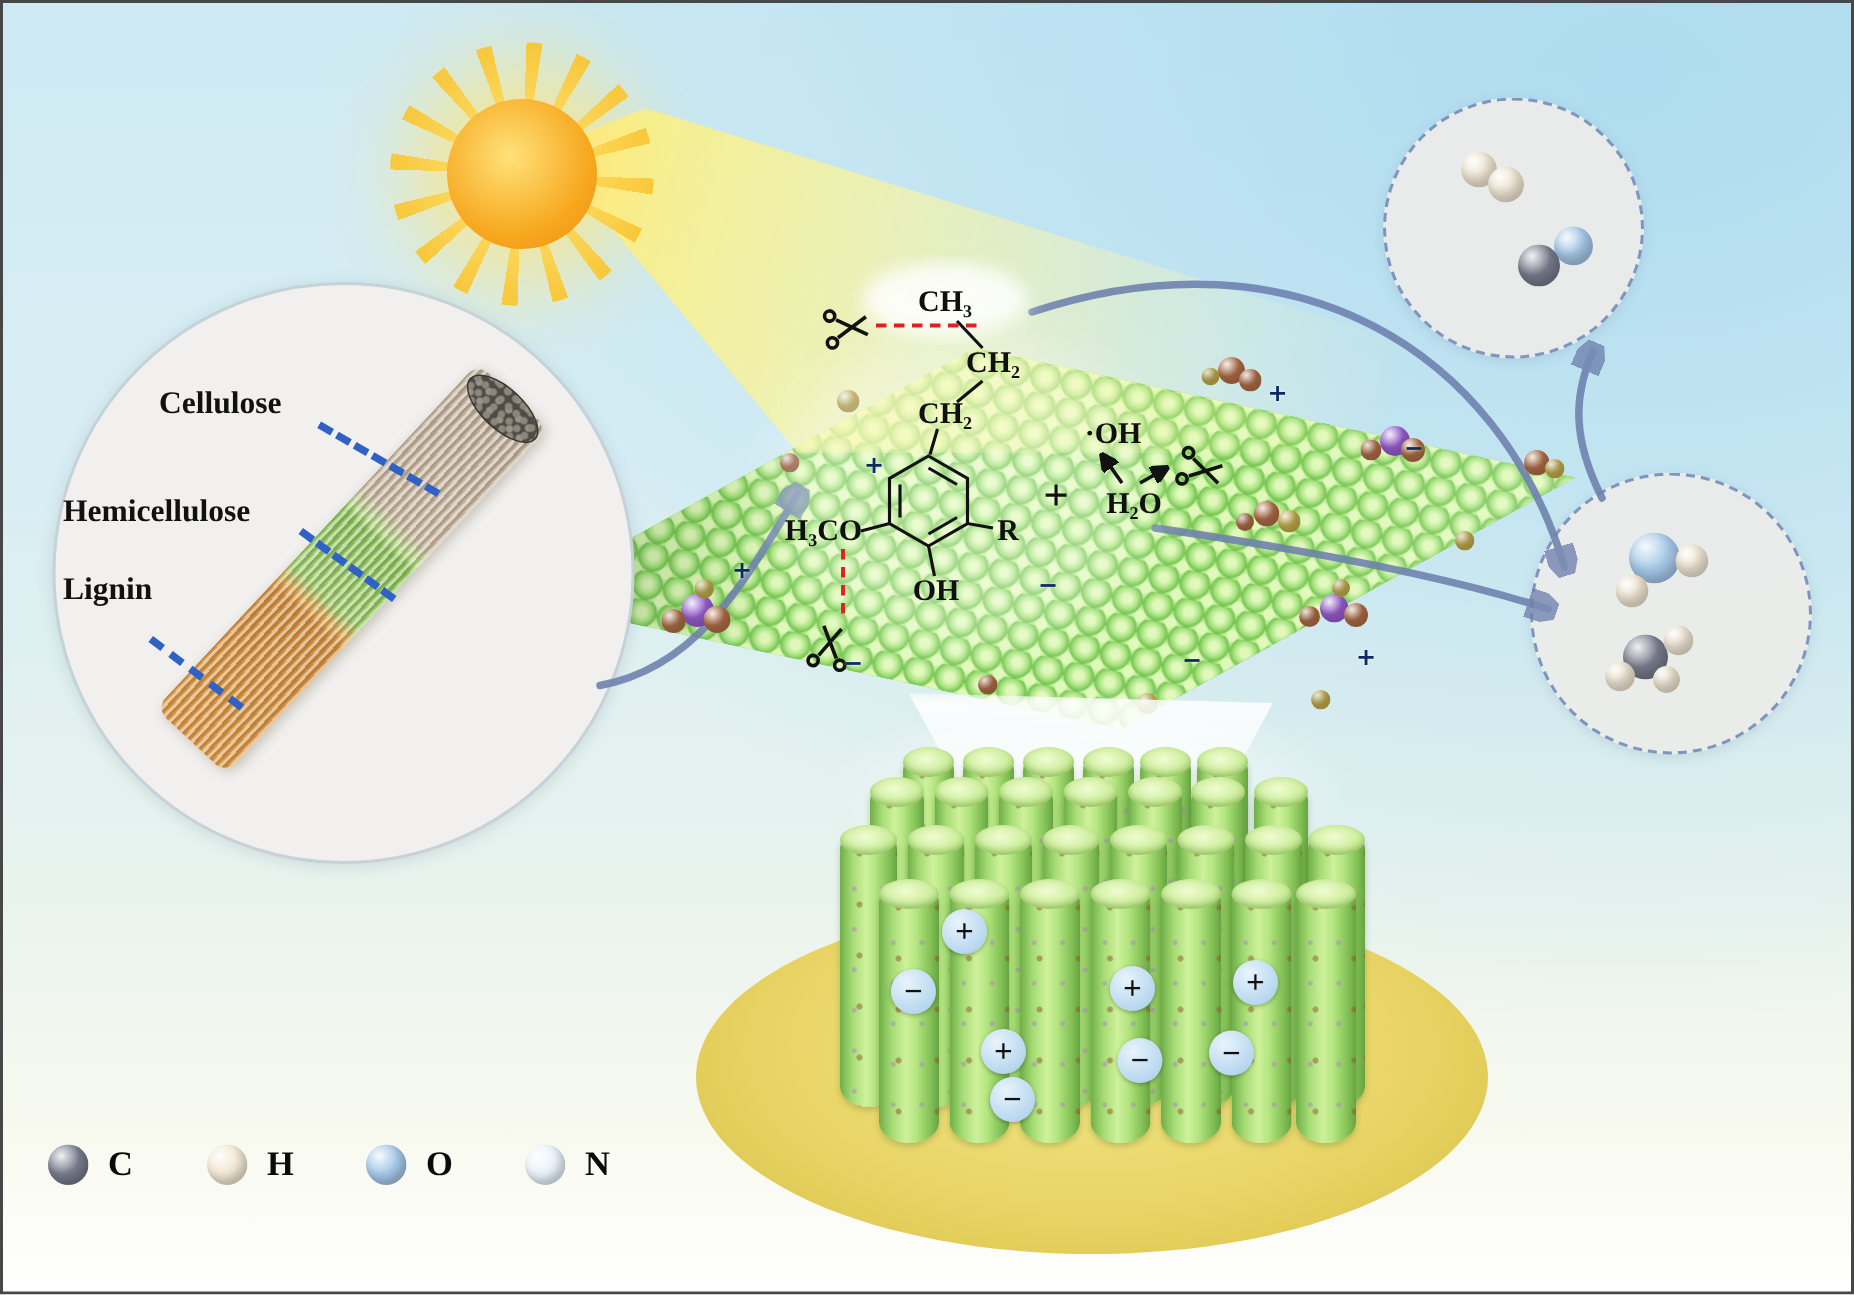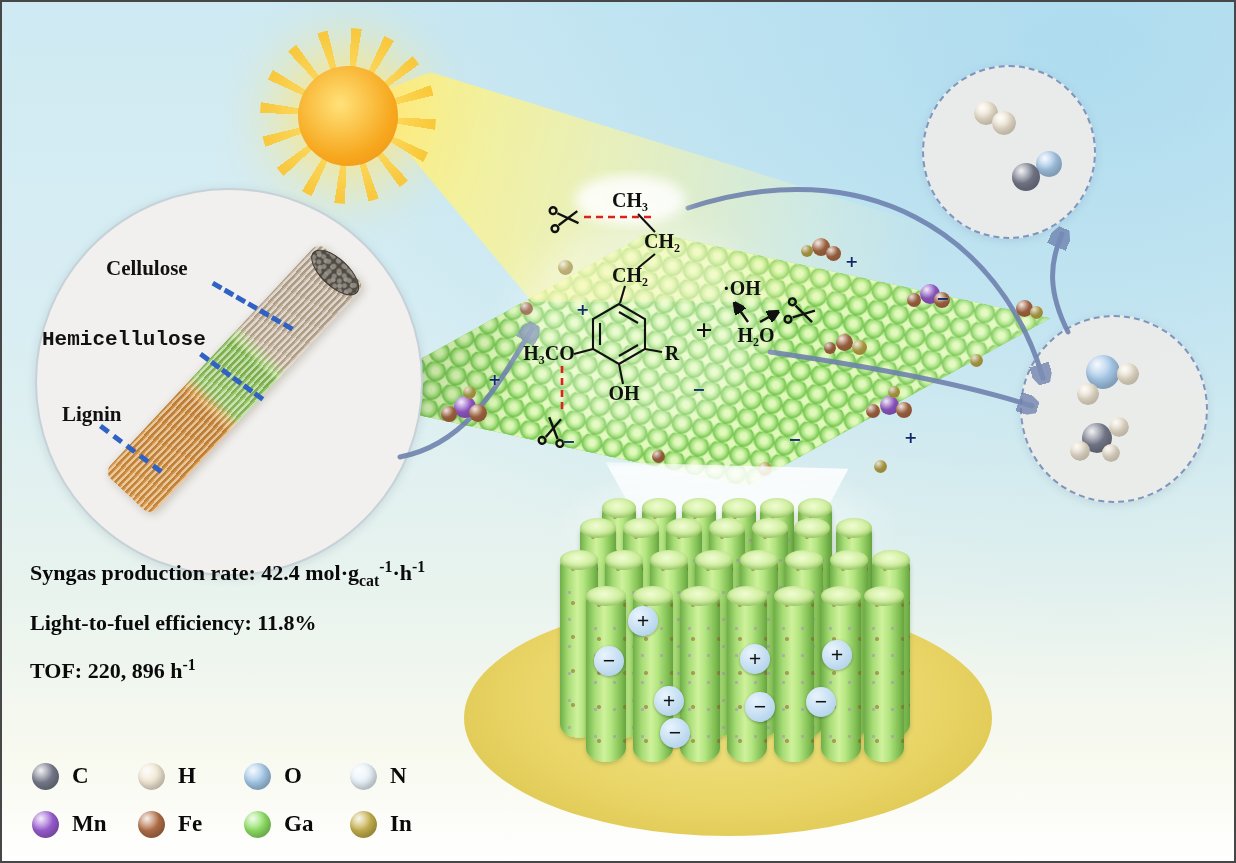--- a/index.html
+++ b/index.html
@@ -114,22 +114,22 @@
   <div class="sun">
     <div class="sun-rays"></div>
     <div class="sun-core"></div>
   </div>
 
   <div class="inset-circle"></div>
   <div class="bundle">
     <div class="bundle-cap"></div>
   </div>
   <div class="inset-label" style="left:104px;top:254px;">Cellulose</div>
-  <div class="inset-label" style="left:40px;top:326px;font-family:Liberation Mono, monospace;">Hemicellulose</div>
-  <div class="inset-label" style="left:40px;top:400px;margin-left:20px;">Lignin</div>
+  <div class="inset-label" style="left:40px;top:326px;">Hemicellulose</div>
+  <div class="inset-label" style="left:40px;top:378px;">Lignin</div>
   <div class="dash-line" style="left:212px;top:279px;width:92px;transform:rotate(30deg);"></div>
   <div class="dash-line" style="left:200px;top:350px;width:77px;transform:rotate(36deg);"></div>
   <div class="dash-line" style="left:100px;top:422px;width:76px;transform:rotate(37deg);"></div>
 
   <div class="dashed-circle" style="left:920px;top:63px;width:170px;height:170px;">
     <span class="sphere abs" style="left: 50px; top: 34px; width: 24px; height: 24px; background: radial-gradient(circle at 33% 28%, rgba(255, 255, 255, 0.9), rgba(255, 255, 255, 0) 46%), linear-gradient(rgb(242, 232, 213), rgb(242, 232, 213));"></span>
     <span class="sphere abs" style="left: 68px; top: 44px; width: 24px; height: 24px; background: radial-gradient(circle at 33% 28%, rgba(255, 255, 255, 0.9), rgba(255, 255, 255, 0) 46%), linear-gradient(rgb(242, 232, 213), rgb(242, 232, 213));"></span>
     <span class="sphere abs" style="left: 112px; top: 84px; width: 26px; height: 26px; background: radial-gradient(circle at 33% 28%, rgba(255, 255, 255, 0.9), rgba(255, 255, 255, 0) 46%), linear-gradient(rgb(166, 201, 233), rgb(166, 201, 233));"></span>
     <span class="sphere abs" style="left: 88px; top: 96px; width: 28px; height: 28px; background: radial-gradient(circle at 33% 28%, rgba(255, 255, 255, 0.9), rgba(255, 255, 255, 0) 46%), linear-gradient(rgb(119, 123, 140), rgb(119, 123, 140));"></span>
   </div>
@@ -208,61 +208,38 @@
       <text x="212" y="178" class="big">+</text>
       <text x="250" y="133">·OH</text>
       <text x="264" y="180">H₂O</text>
     </g>
   </svg>
 
   <div class="funnel"></div>
   <div class="rod-glow"></div>
   <div class="base-ellipse"></div>
 
-  <div class="stats">
-    <div class="stat-line"><span>Syngas production rate: 42.4 mol·g</span><sub>cat</sub><sup>-1</sup><span>·h</span><sup>-1</sup></div>
-    <div class="stat-line">Light-to-fuel efficiency: 11.8%</div>
-    <div class="stat-line"><span>TOF: 220, 896 h</span><sup>-1</sup></div>
-  </div>
 
   <div class="legend">
     <div class="legend-row">
       <span class="legend-item">
           <span class="legend-sphere" style="background: radial-gradient(circle at 33% 28%, rgba(255, 255, 255, 0.9), rgba(255, 255, 255, 0) 46%), linear-gradient(rgb(119, 123, 140), rgb(119, 123, 140));"></span>
           <span>C</span>
         </span>
       <span class="legend-item">
           <span class="legend-sphere" style="background: radial-gradient(circle at 33% 28%, rgba(255, 255, 255, 0.9), rgba(255, 255, 255, 0) 46%), linear-gradient(rgb(242, 232, 213), rgb(242, 232, 213));"></span>
           <span>H</span>
         </span>
       <span class="legend-item">
           <span class="legend-sphere" style="background: radial-gradient(circle at 33% 28%, rgba(255, 255, 255, 0.9), rgba(255, 255, 255, 0) 46%), linear-gradient(rgb(166, 201, 233), rgb(166, 201, 233));"></span>
           <span>O</span>
         </span>
       <span class="legend-item">
           <span class="legend-sphere" style="background: radial-gradient(circle at 33% 28%, rgba(255, 255, 255, 0.9), rgba(255, 255, 255, 0) 46%), linear-gradient(rgb(233, 243, 250), rgb(233, 243, 250));"></span>
           <span>N</span>
-        </span>
-    </div>
-    <div class="legend-row">
-      <span class="legend-item">
-          <span class="legend-sphere" style="background: radial-gradient(circle at 33% 28%, rgba(255, 255, 255, 0.9), rgba(255, 255, 255, 0) 46%), linear-gradient(rgb(154, 94, 210), rgb(154, 94, 210));"></span>
-          <span>Mn</span>
-        </span>
-      <span class="legend-item">
-          <span class="legend-sphere" style="background: radial-gradient(circle at 33% 28%, rgba(255, 255, 255, 0.9), rgba(255, 255, 255, 0) 46%), linear-gradient(rgb(178, 111, 72), rgb(178, 111, 72));"></span>
-          <span>Fe</span>
-        </span>
-      <span class="legend-item">
-          <span class="legend-sphere" style="background: radial-gradient(circle at 33% 28%, rgba(255, 255, 255, 0.9), rgba(255, 255, 255, 0) 46%), linear-gradient(rgb(143, 224, 101), rgb(143, 224, 101));"></span>
-          <span>Ga</span>
-        </span>
-      <span class="legend-item">
-          <span class="legend-sphere" style="background: radial-gradient(circle at 33% 28%, rgba(255, 255, 255, 0.9), rgba(255, 255, 255, 0) 46%), linear-gradient(rgb(198, 177, 78), rgb(198, 177, 78));"></span>
-          <span>In</span>
         </span>
     </div>
   </div>
 <span class="sphere abs" style="left: 452px; top: 394px; width: 22px; height: 22px; z-index: 6; background: radial-gradient(circle at 33% 28%, rgba(255, 255, 255, 0.9), rgba(255, 255, 255, 0) 46%), linear-gradient(rgb(154, 94, 210), rgb(154, 94, 210));"></span>
     <span class="sphere abs" style="left: 467px; top: 402px; width: 18px; height: 18px; z-index: 6; background: radial-gradient(circle at 33% 28%, rgba(255, 255, 255, 0.9), rgba(255, 255, 255, 0) 46%), linear-gradient(rgb(178, 111, 72), rgb(178, 111, 72));"></span>
     <span class="sphere abs" style="left: 439px; top: 404px; width: 16px; height: 16px; z-index: 6; background: radial-gradient(circle at 33% 28%, rgba(255, 255, 255, 0.9), rgba(255, 255, 255, 0) 46%), linear-gradient(rgb(178, 111, 72), rgb(178, 111, 72));"></span>
     <span class="sphere abs" style="left: 461px; top: 384px; width: 13px; height: 13px; z-index: 6; background: radial-gradient(circle at 33% 28%, rgba(255, 255, 255, 0.9), rgba(255, 255, 255, 0) 46%), linear-gradient(rgb(198, 177, 78), rgb(198, 177, 78));"></span>
     <span class="sphere abs" style="left: 810px; top: 236px; width: 18px; height: 18px; z-index: 6; background: radial-gradient(circle at 33% 28%, rgba(255, 255, 255, 0.9), rgba(255, 255, 255, 0) 46%), linear-gradient(rgb(178, 111, 72), rgb(178, 111, 72));"></span>
     <span class="sphere abs" style="left: 824px; top: 244px; width: 15px; height: 15px; z-index: 6; background: radial-gradient(circle at 33% 28%, rgba(255, 255, 255, 0.9), rgba(255, 255, 255, 0) 46%), linear-gradient(rgb(178, 111, 72), rgb(178, 111, 72));"></span>
     <span class="sphere abs" style="left: 799px; top: 243px; width: 12px; height: 12px; z-index: 6; background: radial-gradient(circle at 33% 28%, rgba(255, 255, 255, 0.9), rgba(255, 255, 255, 0) 46%), linear-gradient(rgb(198, 177, 78), rgb(198, 177, 78));"></span>

